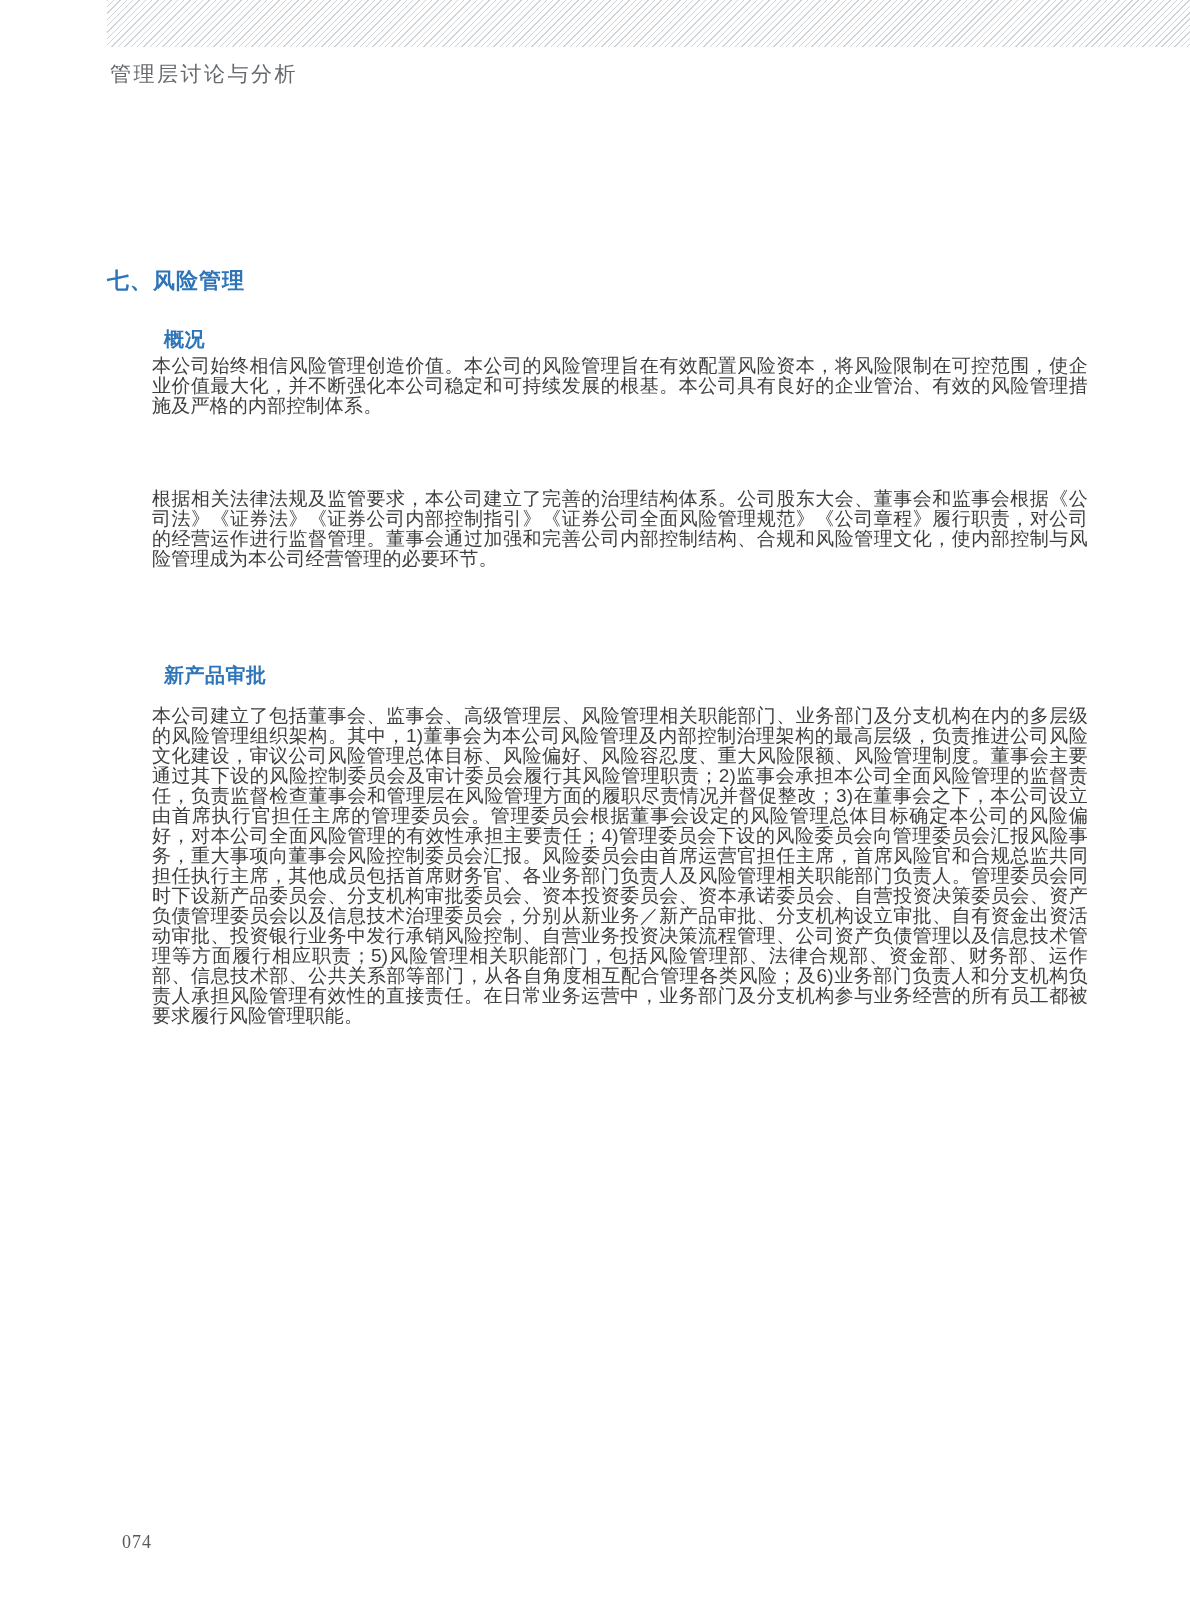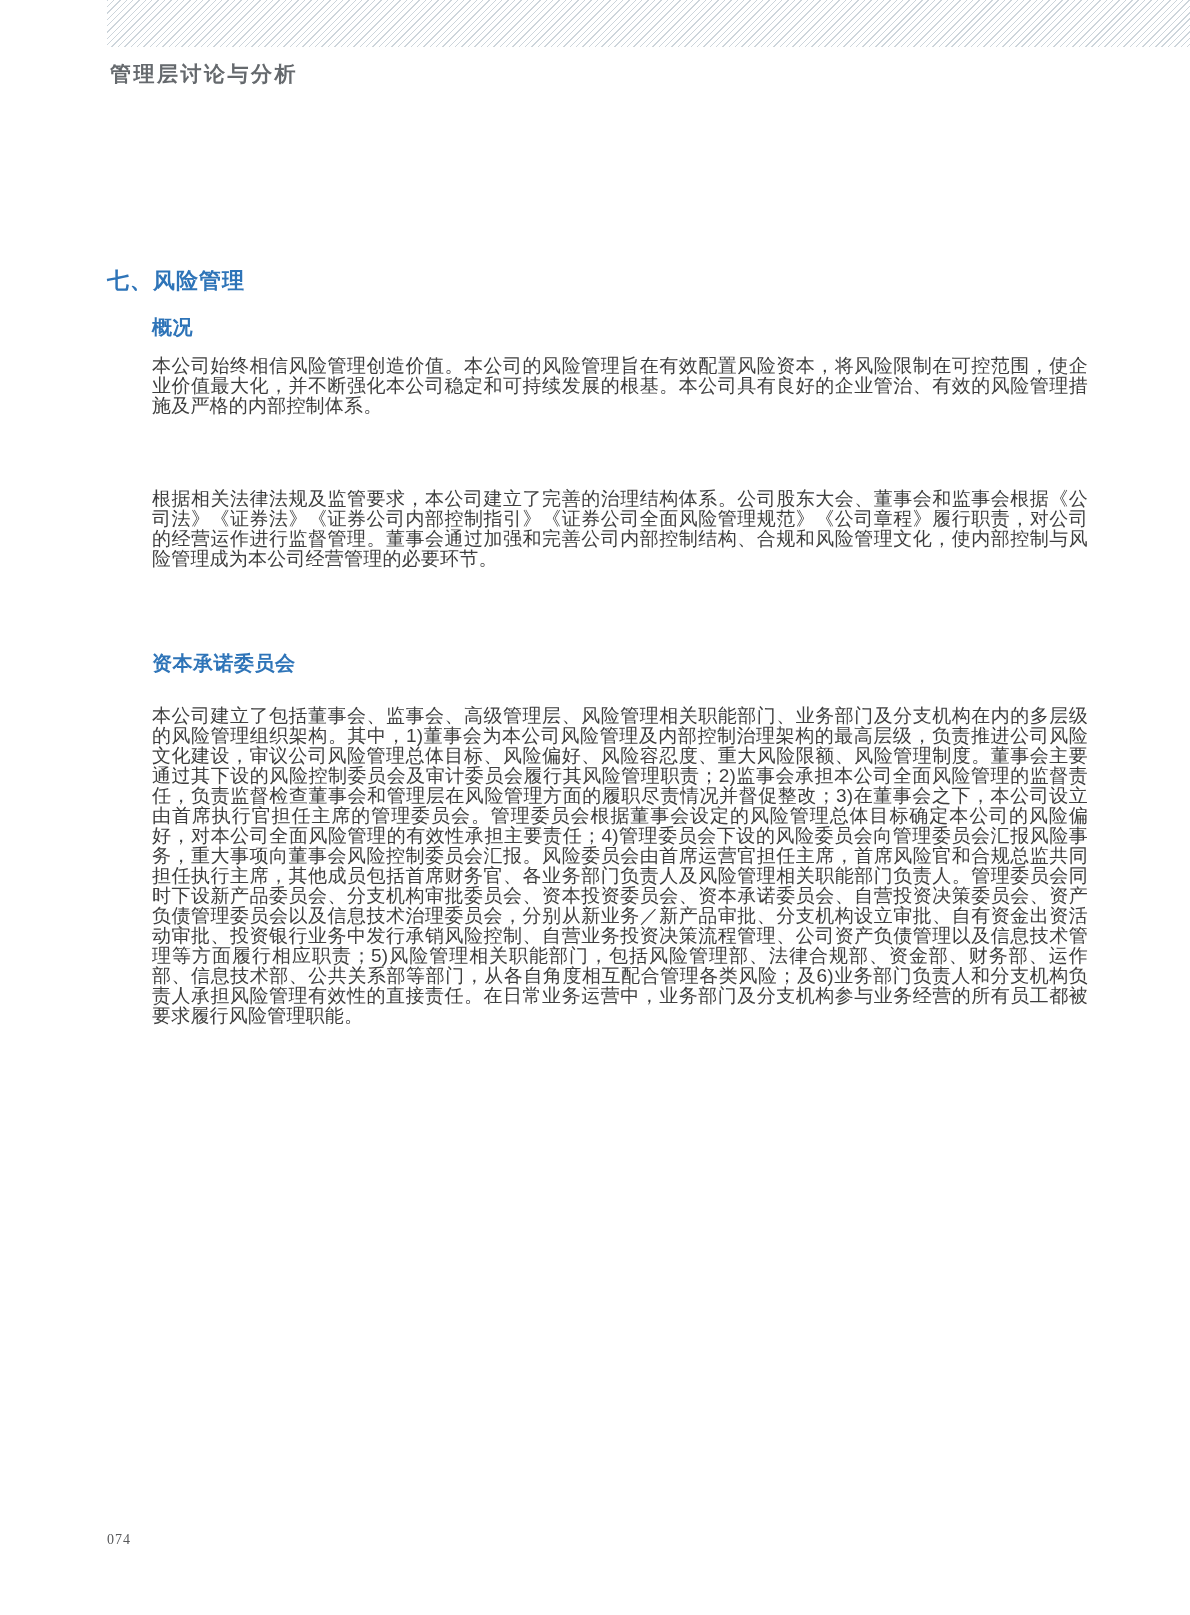--- a/index.html
+++ b/index.html
@@ -31,36 +31,35 @@
     );
   }
   .running-header{
     position:absolute;
     left:110px;top:60px;
     font-family:"Liberation Serif","DejaVu Serif",serif;
     font-size:21px;
     letter-spacing:2.5px;
     color:var(--header-gray);
     white-space:nowrap;
-    font-weight:bold;
   }
   .section-heading{
     position:absolute;
     left:107px;top:266px;
     margin:0;
     font-size:22px;
     font-weight:600;
     letter-spacing:1px;
     color:var(--accent-blue);
     white-space:nowrap;
   }
   .subsection-heading{
     position:absolute;
     left:152px;
-    margin:0;
+    margin:12px;
     font-size:20px;
     font-weight:700;
     letter-spacing:0.5px;
     color:var(--accent-blue);
     white-space:nowrap;
   }
   .subsection-heading.h-overview{top:314px;}
   .subsection-heading.h-structure{top:650px;}
   .body-paragraph{
     position:absolute;
@@ -72,39 +71,39 @@
     color:var(--body-text);
     text-align:justify;
     text-justify:inter-ideograph;
     letter-spacing:0.2px;
   }
   .p1{top:356px;}
   .p2{top:489px;}
   .p3{top:694px;margin-top:12px;}
   .page-number{
     position:absolute;
-    left:107px;top:1532px;
+    left:122px;top:1532px;
     font-family:"Liberation Serif","DejaVu Serif",serif;
-    font-size:14px;
+    font-size:18px;
     letter-spacing:1px;
     color:var(--pagenum-gray);
   }
 </style>
 </head>
 <body>
 
 <div class="hatch-band"></div>
 
 <div class="running-header">管理层讨论与分析</div>
 
 <h1 class="section-heading">七、风险管理</h1>
 
 <h2 class="subsection-heading h-overview">概况</h2>
 
 <p class="body-paragraph p1">本公司始终相信风险管理创造价值。本公司的风险管理旨在有效配置风险资本，将风险限制在可控范围，使企业价值最大化，并不断强化本公司稳定和可持续发展的根基。本公司具有良好的企业管治、有效的风险管理措施及严格的内部控制体系。</p>
 
 <p class="body-paragraph p2">根据相关法律法规及监管要求，本公司建立了完善的治理结构体系。公司股东大会、董事会和监事会根据《公司法》《证券法》《证券公司内部控制指引》《证券公司全面风险管理规范》《公司章程》履行职责，对公司的经营运作进行监督管理。董事会通过加强和完善公司内部控制结构、合规和风险管理文化，使内部控制与风险管理成为本公司经营管理的必要环节。</p>
 
-<h2 class="subsection-heading h-structure">资本承诺委员会</h2>
+<h2 class="subsection-heading h-structure">新产品审批</h2>
 
 <p class="body-paragraph p3">本公司建立了包括董事会、监事会、高级管理层、风险管理相关职能部门、业务部门及分支机构在内的多层级的风险管理组织架构。其中，1)董事会为本公司风险管理及内部控制治理架构的最高层级，负责推进公司风险文化建设，审议公司风险管理总体目标、风险偏好、风险容忍度、重大风险限额、风险管理制度。董事会主要通过其下设的风险控制委员会及审计委员会履行其风险管理职责；2)监事会承担本公司全面风险管理的监督责任，负责监督检查董事会和管理层在风险管理方面的履职尽责情况并督促整改；3)在董事会之下，本公司设立由首席执行官担任主席的管理委员会。管理委员会根据董事会设定的风险管理总体目标确定本公司的风险偏好，对本公司全面风险管理的有效性承担主要责任；4)管理委员会下设的风险委员会向管理委员会汇报风险事务，重大事项向董事会风险控制委员会汇报。风险委员会由首席运营官担任主席，首席风险官和合规总监共同担任执行主席，其他成员包括首席财务官、各业务部门负责人及风险管理相关职能部门负责人。管理委员会同时下设新产品委员会、分支机构审批委员会、资本投资委员会、资本承诺委员会、自营投资决策委员会、资产负债管理委员会以及信息技术治理委员会，分别从新业务／新产品审批、分支机构设立审批、自有资金出资活动审批、投资银行业务中发行承销风险控制、自营业务投资决策流程管理、公司资产负债管理以及信息技术管理等方面履行相应职责；5)风险管理相关职能部门，包括风险管理部、法律合规部、资金部、财务部、运作部、信息技术部、公共关系部等部门，从各自角度相互配合管理各类风险；及6)业务部门负责人和分支机构负责人承担风险管理有效性的直接责任。在日常业务运营中，业务部门及分支机构参与业务经营的所有员工都被要求履行风险管理职能。</p>
 
 <div class="page-number">074</div>
 
 </body></html>

